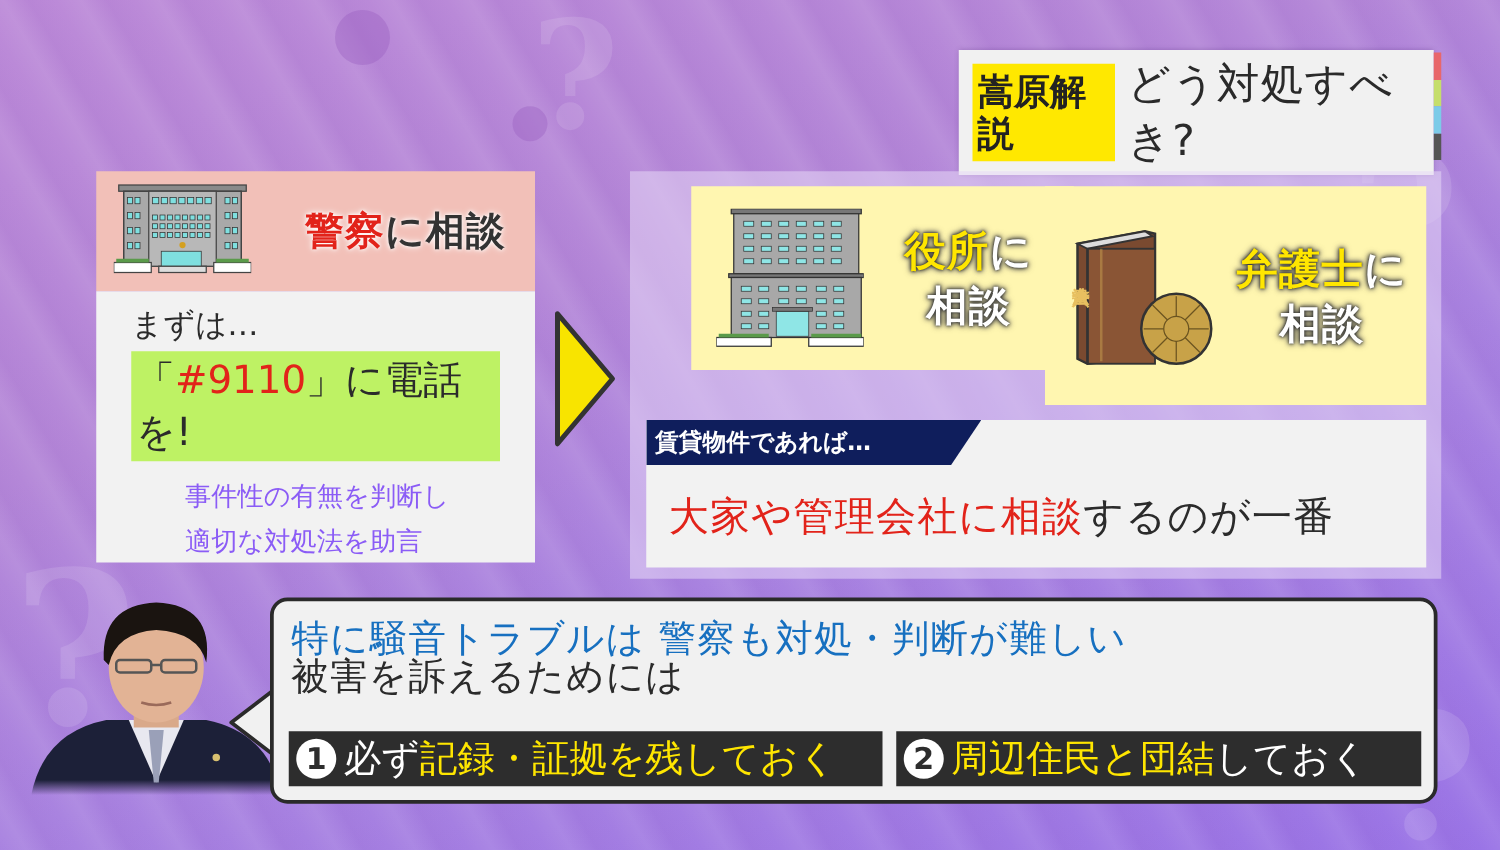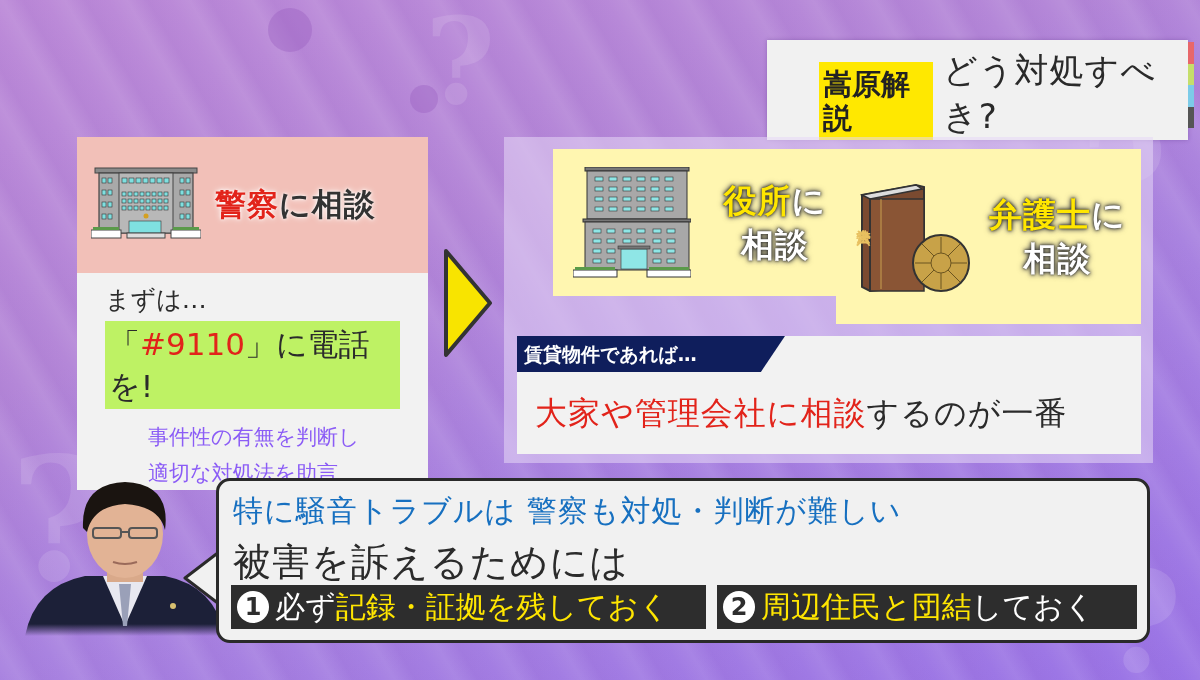--- a/index.html
+++ b/index.html
@@ -16,34 +16,34 @@
   .qmark {
     position: absolute; color: rgba(255,255,255,0.12); font-weight: bold;
     font-family: "DejaVu Serif", serif; pointer-events: none;
   }
   .dot { position: absolute; border-radius: 50%; background: rgba(150,90,190,0.35); pointer-events: none; }
 
   
   .title-box {
     position: absolute; left: 767px; top: 40px; width: 380px; height: 100px;
     background: #f1f1f1; box-shadow: 0 0 4px rgba(80,40,120,0.35);
-    display: flex; align-items: flex-end; padding-left: 41px;
+    display: flex; align-items: center;
   }
   .title-tag {
     margin-left: 11px; background: #ffe800; color: #222; font-size: 29px; font-weight: bold;
     padding: 5px 4px; line-height: 34px;
   }
   .title-text { margin-left: 10px; font-size: 34px; color: #2a2a2a; letter-spacing: 1px; }
   .title-stripes { position: absolute; right: -6px; top: 2px; width: 6px; height: 86px; display: flex; flex-direction: column; }
   .title-stripes span { flex: 1; }
 
   
   .left-panel { position: absolute; left: 77px; top: 137px; width: 351px; height: 329px; }
   .left-head {
-    height: 136px; background: #f2c0b8; display: flex; align-items: center;
+    height: 96px; background: #f2c0b8; display: flex; align-items: center; gap: 29px;
   }
   .left-head svg { margin-left: 14px; }
   .left-head-text { margin-left: 14px; font-size: 31px; font-weight: bold; color: #333;
     text-shadow: 0 0 3px #fff, 0 0 6px #fff; letter-spacing: 1px; }
   .left-head-text .red { color: #e2231a; }
   .left-body { height: 217px; background: #f2f2f2; padding: 10px 28px; box-sizing: border-box; }
   .lb-intro { font-size: 25px; color: #2b2b2b; line-height: 34px; }
   .lb-highlight { display: inline-block; background: #bef264; font-size: 31px; color: #2b2b2b;
     padding: 2px 4px; margin: 4px 0 10px 0; line-height: 42px; }
   .lb-highlight .red { color: #e2231a; }
@@ -70,21 +70,21 @@
   .rent-main .red { color: #e2231a; }
 
   
   .person { position: absolute; left: 25px; top: 476px; width: 200px; height: 170px; }
 
   
   .bubble { position: absolute; left: 216px; top: 478px; width: 934px; height: 165px;
     background: #f1f1f1; border: 3px solid #2a2a2a; border-radius: 14px; box-sizing: border-box; }
   .bubble-tail { position: absolute; left: 183px; top: 548px; }
   .b-line1 { position: absolute; left: 14px; top: 10px; font-size: 30px; color: #1770c0; letter-spacing: 1px; }
-  .b-line2 { position: absolute; left: 14px; top: 56px; font-size: 38px; color: #2b2b2b; letter-spacing: 1px; }
+  .b-line2 { position: absolute; left: 14px; top: 40px; font-size: 30px; color: #2b2b2b; letter-spacing: 1px; }
   .b-box { position: absolute; top: 104px; height: 44px; background: #2d2d2d; color: #fff;
     font-size: 30px; display: flex; align-items: center; padding: 0 6px; box-sizing: border-box; white-space: nowrap; }
   .b-box-1 { left: 12px; width: 475px; }
   .b-box-2 { left: 498px; width: 420px; }
   .b-box .num { display: inline-flex; width: 32px; height: 32px; border-radius: 50%; background: #fff; color: #2d2d2d;
     font-size: 24px; font-weight: bold; align-items: center; justify-content: center; margin-right: 6px; }
   .b-box .yel { color: #ffe600; }
 </style>
 </head>
 <body>

